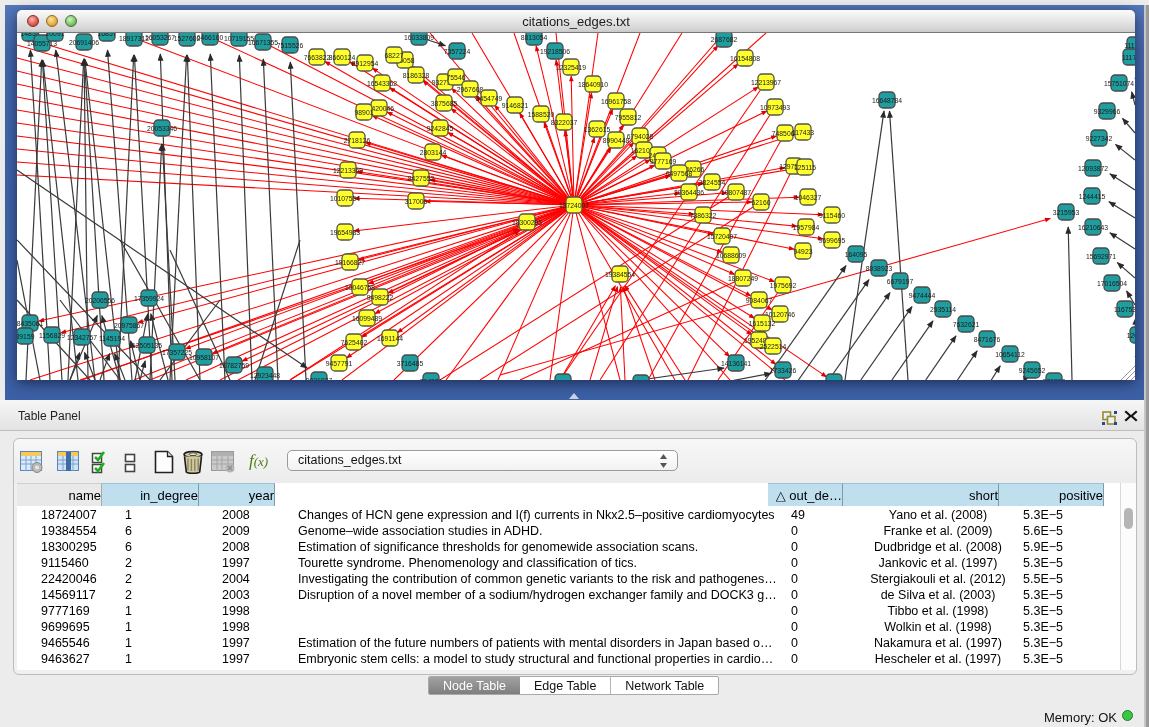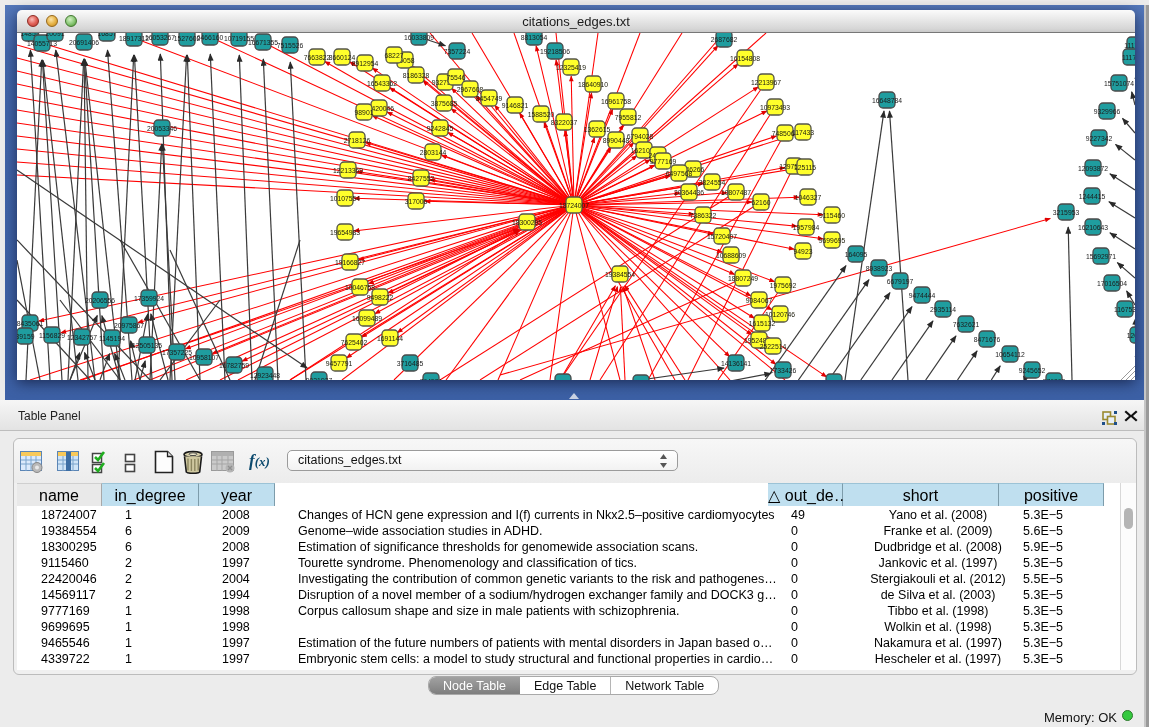--- a/index.html
+++ b/index.html
@@ -7,30 +7,30 @@
 #win{position:absolute;left:17px;top:10px;width:1118px;height:370px;border-radius:5px 5px 0 0;box-shadow:0 3px 14px rgba(0,0,20,.55)}
 #tbar{position:absolute;left:0;top:0;width:100%;height:23px;border-radius:5px 5px 0 0;background:linear-gradient(#fbfbfb,#eee 30%,#d6d6d6 85%,#c9c9c9);border-bottom:1px solid #777}
 #tbar .tl{position:absolute;top:4.5px;width:12px;height:12px;border-radius:50%}
 #title{position:absolute;width:100%;text-align:center;top:4px;font-size:13px;color:#1c1c1c}
 #canvas{position:absolute;left:0;top:23px;width:1118px;height:347px;background:#fff;overflow:hidden}
 #tphead{position:absolute;left:0;top:400px;width:1149px;height:31px;background:linear-gradient(#f6f6f6,#e3e3e3);border-bottom:1px solid #bdbdbd}
 #tphead .lab{position:absolute;left:18px;top:9px;font-size:12px;color:#222}
 #panel{position:absolute;left:13px;top:438px;width:1124px;height:237px;background:#f0f0f0;border:1px solid #bcbcbc;border-radius:6px}
 #combo{position:absolute;left:287px;top:450px;width:391px;height:21px;background:linear-gradient(#fff,#f2f2f2);border:1px solid #9b9b9b;border-radius:5px;font-size:12.5px;color:#111;line-height:19px;padding-left:10px}
 #thead{position:absolute;left:17px;top:483px;width:1103px;height:24px;background:#fff}
-.hc{position:absolute;top:0;height:23px;background:#bfdfef;border-right:1px solid #7d9cab;border-top:1px solid #9cc3d6;font-size:16px;color:#000;text-align:center;line-height:23px}
+.hc{position:absolute;top:0;height:23px;background:#bfdfef;border-right:1px solid #7d9cab;border-top:1px solid #9cc3d6;font-size:13px;color:#000;text-align:right;line-height:23px}
 #tbody{position:absolute;left:17px;top:507px;width:1103px;height:163px;background:#fff;overflow:hidden}
 .trow{position:absolute;left:0;width:1103px;height:16px;font-size:12.5px;color:#000}
 .trow span{position:absolute;top:0;line-height:16px;white-space:nowrap}
 .trow .ctr{text-align:center}
 .trow .tt{width:479px;overflow:hidden;text-overflow:ellipsis}
 #toolbar{position:absolute;left:14px;top:439px;width:1122px;height:44px;background:linear-gradient(#f7f7f7,#ececec);border-radius:6px 6px 0 0}
 #vsb{position:absolute;left:1120px;top:483px;width:16px;height:187px;background:#fcfcfc;border-left:1px solid #d8d8d8}
 #vsb .th{position:absolute;left:3px;top:25px;width:9px;height:21px;border-radius:5px;background:#b5b5b5}
-#tabs{position:absolute;left:428px;top:676px;height:19px;border:1px solid #a9a9a9;border-radius:8px;background:#fff;font-size:12.5px;display:flex;overflow:hidden}
+#tabs{position:absolute;left:428px;top:676px;height:19px;border:1px solid #a9a9a9;border-radius:2px;background:#fff;font-size:12.5px;display:flex;overflow:hidden}
 #tabs div{padding:0 14px;line-height:18px;color:#111}
 #tabs .sel{background:linear-gradient(#a2a2a2,#7e7e7e);color:#fff}
 #tabs .sep{width:1px;padding:0;background:#b5b5b5}
 #mem{position:absolute;right:32px;top:710px;font-size:13px;color:#111}
 #memdot{position:absolute;right:16px;top:710px;width:11px;height:11px;border-radius:50%;background:#35c93f;border:1px solid #2c7a2c}
 .icon{position:absolute;top:450px}
 #splitter{position:absolute;left:569px;top:393px;width:0;height:0;border-left:5px solid transparent;border-right:5px solid transparent;border-bottom:6px solid #c9d2e2}
 </style></head><body>
 <div id="blue"></div>
 <div id="win">
@@ -865,21 +865,21 @@
     <path d="M3.5 6.5l1.8 15.5c2 1.8 11.4 1.8 13.4 0l1.8-15.5" fill="#cfc8a0" stroke="#1a1a1a" stroke-width="1.6"></path>
     <path d="M7 8.5v12M10.4 9v12M13.8 9v12M17.2 8.5v12" stroke="#8c865f" stroke-width="1.4"></path>
   </svg>
 <svg class="icon" style="left:211px;top:450px" width="25" height="24" viewBox="0 0 25 24">
     <rect x="0.5" y="1.5" width="22" height="19" fill="#cacaca" stroke="#9a9a9a"></rect>
     <rect x="1" y="2" width="21" height="4" fill="#b0b0b0"></rect>
     <path d="M1 10h21M1 14h21M6 6v15M11 6v15M17 6v15" stroke="#a5a5a5" stroke-width="1" fill="none"></path>
     <circle cx="19" cy="18" r="4.5" fill="#b5b5b5"></circle>
     <path d="M17 16l4 4M21 16l-4 4" stroke="#909090" stroke-width="1.4"></path>
   </svg>
-<div class="icon" style="left:249px;top:451px;font-family:'Liberation Serif',serif;font-style:italic;font-weight:bold;font-size:17px;color:#0c4a6e">f<span style="font-size:13px">(x)</span></div>
+<div class="icon" style="left:249px;top:451px;font-family:'Liberation Serif',serif;font-style:italic;font-weight:normal;font-size:17px;color:#4d7c0f">f<span style="font-size:13px">(x)</span></div>
 <div id="combo">citations_edges.txt<svg style="position:absolute;right:9px;top:3px" width="9" height="14" viewBox="0 0 9 14">
       <path d="M4.5 0L8 5H1z" fill="#555"></path>
       <path d="M4.5 14L8 9H1z" fill="#555"></path>
     </svg></div>
 <div id="thead">
  <div class="hc" style="left:0;width:85px;background:#e9e9e9;border-top:1px solid #cfcfcf;border-right:1px solid #a8a8a8">name</div>
  <div class="hc" style="left:85px;width:97px">in_degree</div>
  <div class="hc" style="left:182px;width:76px">year</div>
  <div class="hc" style="left:751px;width:75px">△&nbsp;out_de…</div>
  <div class="hc" style="left:826px;width:156px">short</div>
@@ -927,31 +927,30 @@
       <span style="left:108px">2</span>
       <span style="left:205px">2004</span>
       <span class="tt" style="left:281px">Investigating the contribution of common genetic variants to the risk and pathogenesis of ADHD</span>
       <span style="left:774px">0</span>
       <span class="ctr" style="left:843px;width:156px">Stergiakouli et al. (2012)</span>
       <span style="left:1006px">5.5E−5</span>
     </div>
     <div class="trow" style="top:80px">
       <span style="left:24px">14569117</span>
       <span style="left:108px">2</span>
-      <span style="left:205px">1994</span>
+      <span style="left:205px">2003</span>
       <span class="tt" style="left:281px">Disruption of a novel member of a sodium/hydrogen exchanger family and DOCK3 gene</span>
       <span style="left:774px">0</span>
       <span class="ctr" style="left:843px;width:156px">de Silva et al. (2003)</span>
       <span style="left:1006px">5.3E−5</span>
     </div>
     <div class="trow" style="top:96px">
       <span style="left:24px">9777169</span>
       <span style="left:108px">1</span>
       <span style="left:205px">1998</span>
-      <span class="tt" style="left:281px">Corpus callosum shape and size in male patients with schizophrenia.</span>
       <span style="left:774px">0</span>
       <span class="ctr" style="left:843px;width:156px">Tibbo et al. (1998)</span>
       <span style="left:1006px">5.3E−5</span>
     </div>
     <div class="trow" style="top:112px">
       <span style="left:24px">9699695</span>
       <span style="left:108px">1</span>
       <span style="left:205px">1998</span>
       <span style="left:774px">0</span>
       <span class="ctr" style="left:843px;width:156px">Wolkin et al. (1998)</span>
@@ -960,21 +959,21 @@
     <div class="trow" style="top:128px">
       <span style="left:24px">9465546</span>
       <span style="left:108px">1</span>
       <span style="left:205px">1997</span>
       <span class="tt" style="left:281px">Estimation of the future numbers of patients with mental disorders in Japan based on national data</span>
       <span style="left:774px">0</span>
       <span class="ctr" style="left:843px;width:156px">Nakamura et al. (1997)</span>
       <span style="left:1006px">5.3E−5</span>
     </div>
     <div class="trow" style="top:144px">
-      <span style="left:24px">4339722</span>
+      <span style="left:24px">9463627</span>
       <span style="left:108px">1</span>
       <span style="left:205px">1997</span>
       <span class="tt" style="left:281px">Embryonic stem cells: a model to study structural and functional properties in cardiomyogenesis</span>
       <span style="left:774px">0</span>
       <span class="ctr" style="left:843px;width:156px">Hescheler et al. (1997)</span>
       <span style="left:1006px">5.3E−5</span>
     </div>
   </div>
 <div id="vsb">
     <div class="th"></div>

